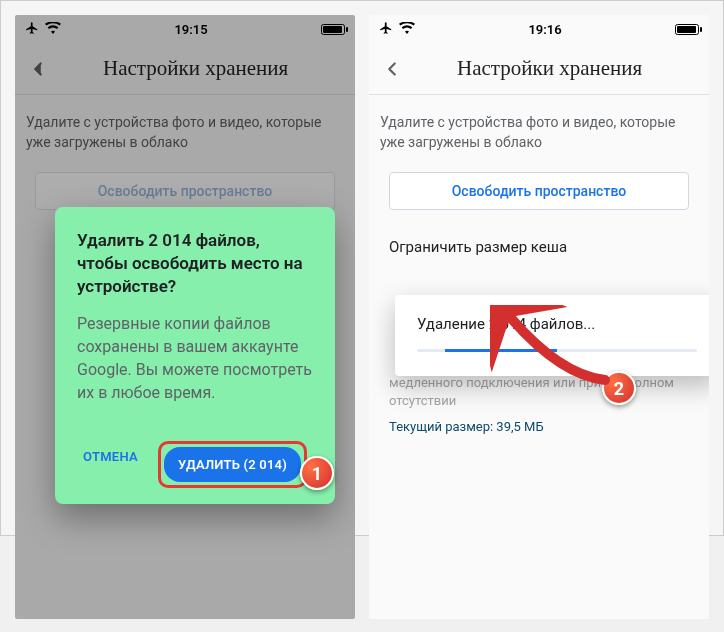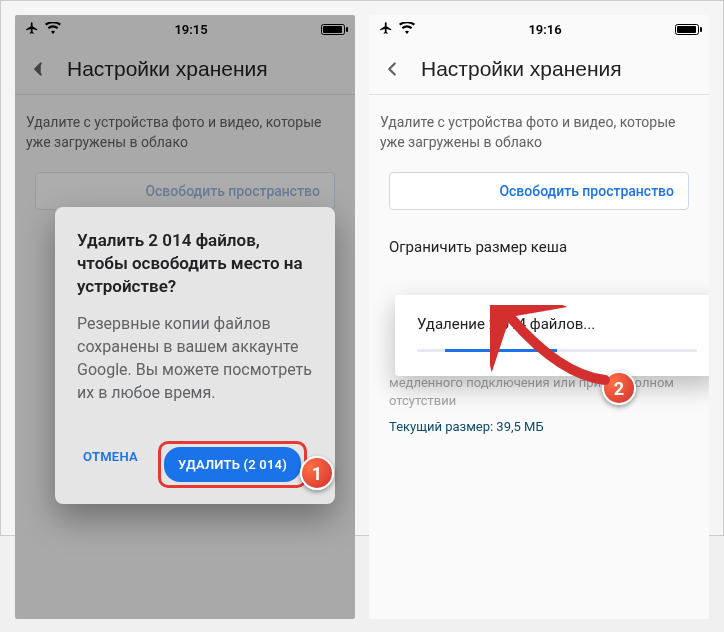--- a/index.html
+++ b/index.html
@@ -45,34 +45,35 @@
     align-items: center;
     padding: 0 12px;
     gap: 18px;
     border-bottom: 1px solid #e0e0e0;
   }
   .back-arrow svg { display:block; }
   .nav-title {
     font-size: 21px;
     font-weight: 400;
     color: #222;
-    font-family: Liberation Sans, sans-serif;
+    font-family: Liberation Serif, serif;
+    margin-left: 36px;
   }
   .desc {
     padding: 18px 11px 14px;
     font-size: 14px;
     line-height: 1.4;
     color: #5f6368;
   }
   .outline-btn {
     margin: 6px 20px 18px;
     border: 1px solid #d0d7e2;
     border-radius: 4px;
     padding: 10px 14px;
-    text-align: right;
+    text-align: center;
     color: #1a73e8;
     font-size: 14px;
     font-weight: 500;
     background: #fff;
   }
   .section-title {
     padding: 10px 20px 4px;
     font-size: 15px;
     color: #202124;
   }
@@ -91,21 +92,21 @@
   .dim {
     position: absolute;
     inset: 0;
     background: rgba(0,0,0,0.32);
   }
   .dialog {
     position: absolute;
     left: 40px;
     right: 20px;
     top: 192px;
-    background: #e5e5e5;
+    background: #86efac;
     border-radius: 8px;
     box-shadow: 0 14px 34px rgba(0,0,0,0.35);
     padding: 22px 22px 16px;
   }
   .dialog-title {
     font-size: 17px;
     font-weight: 600;
     color: #202124;
     line-height: 1.35;
     margin-bottom: 14px;

